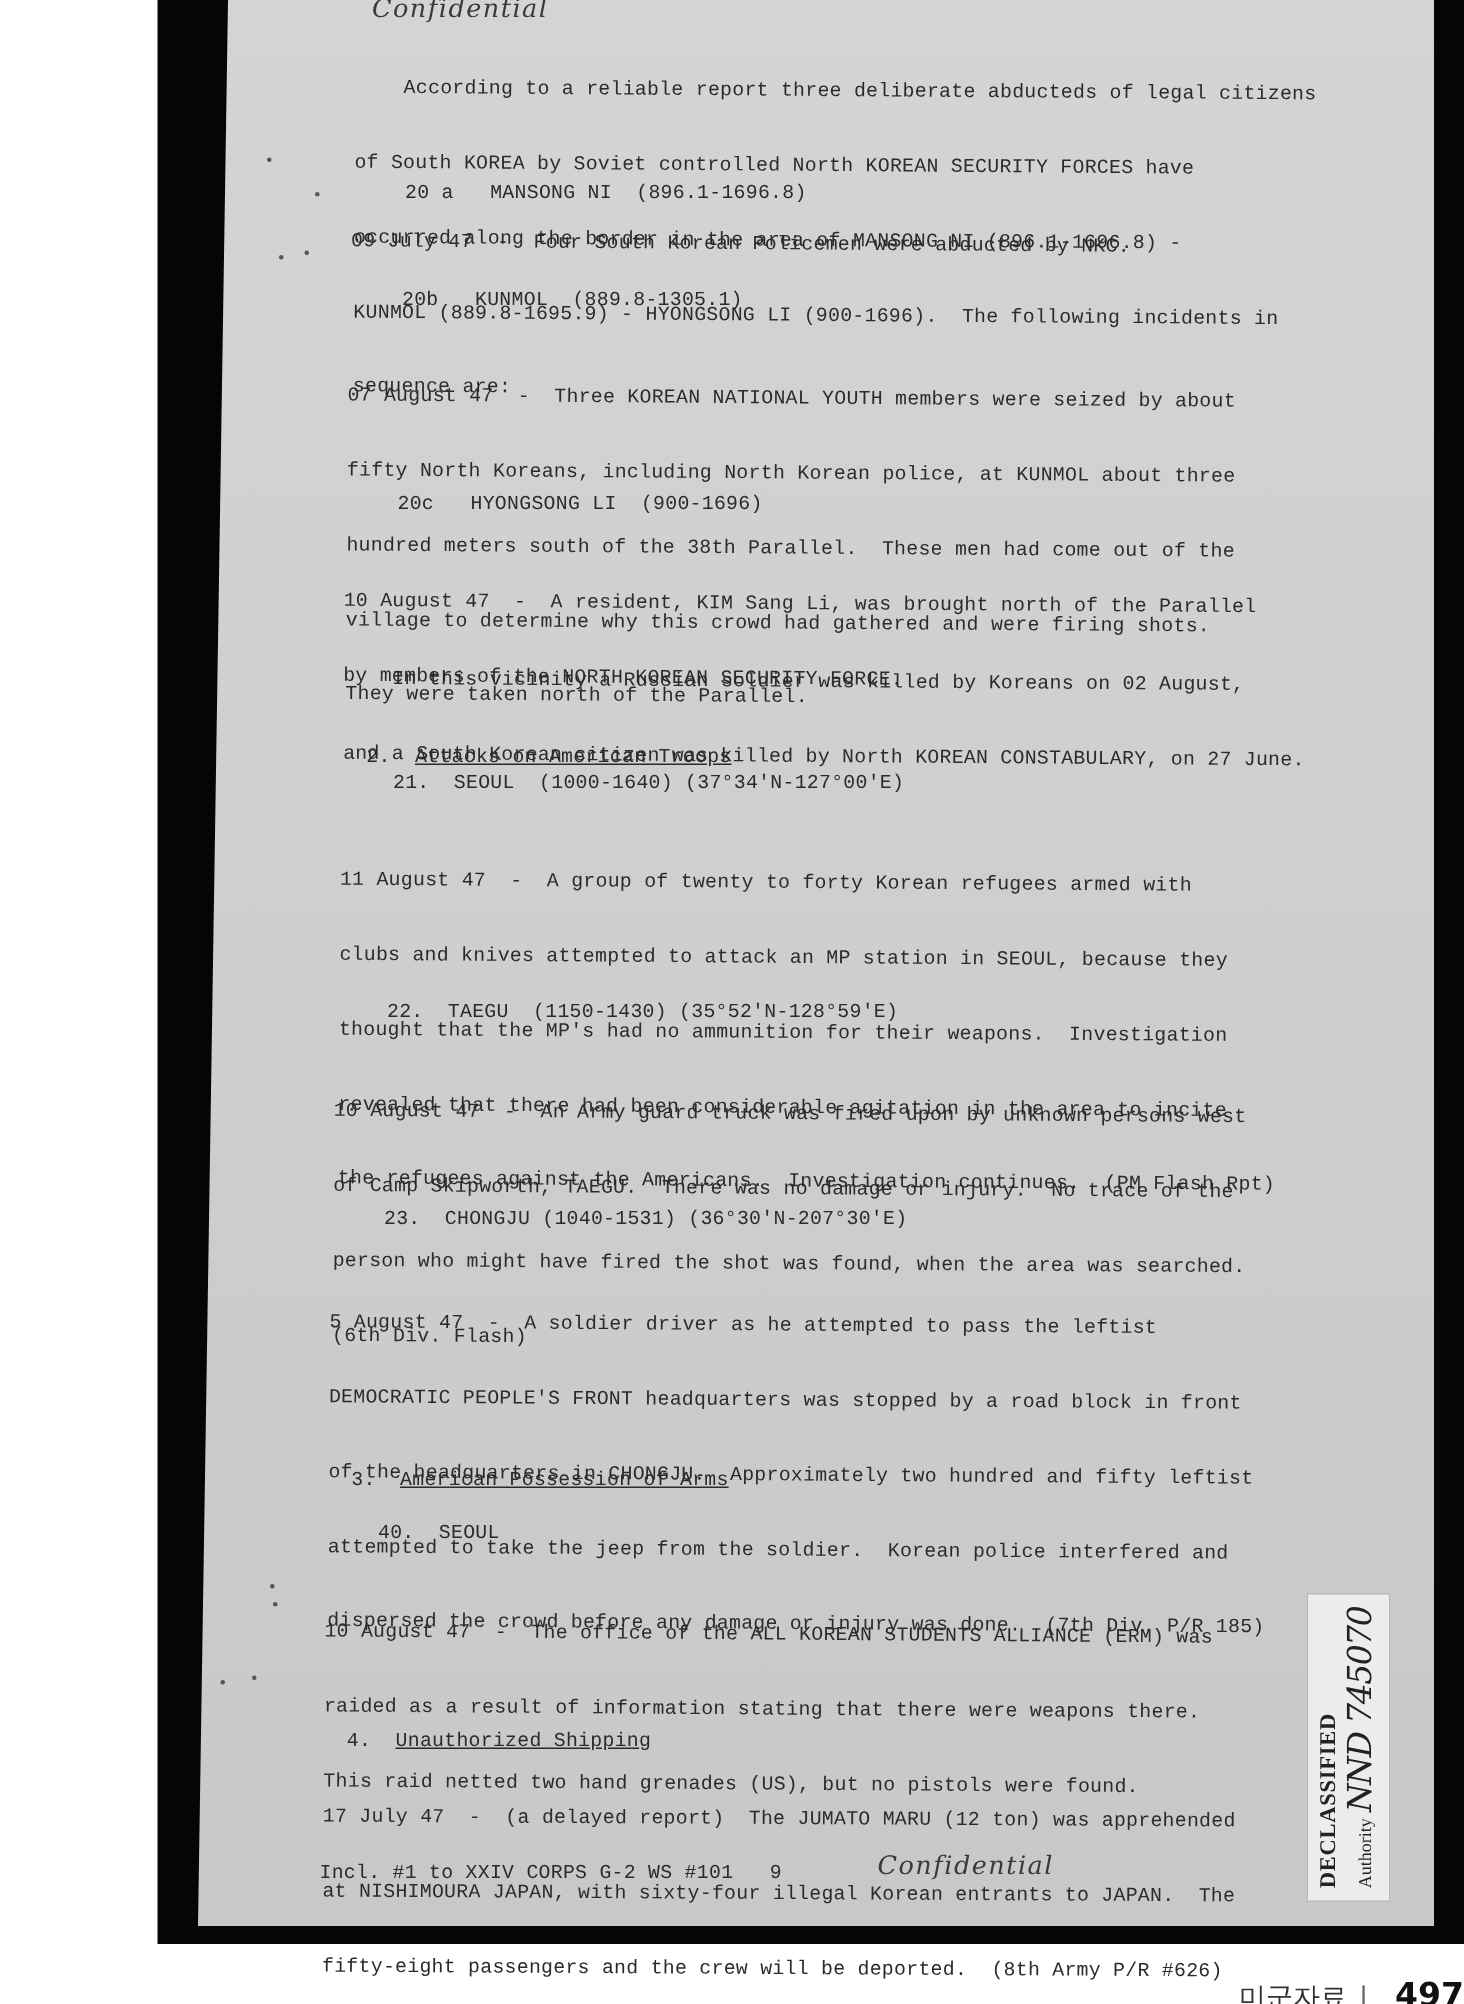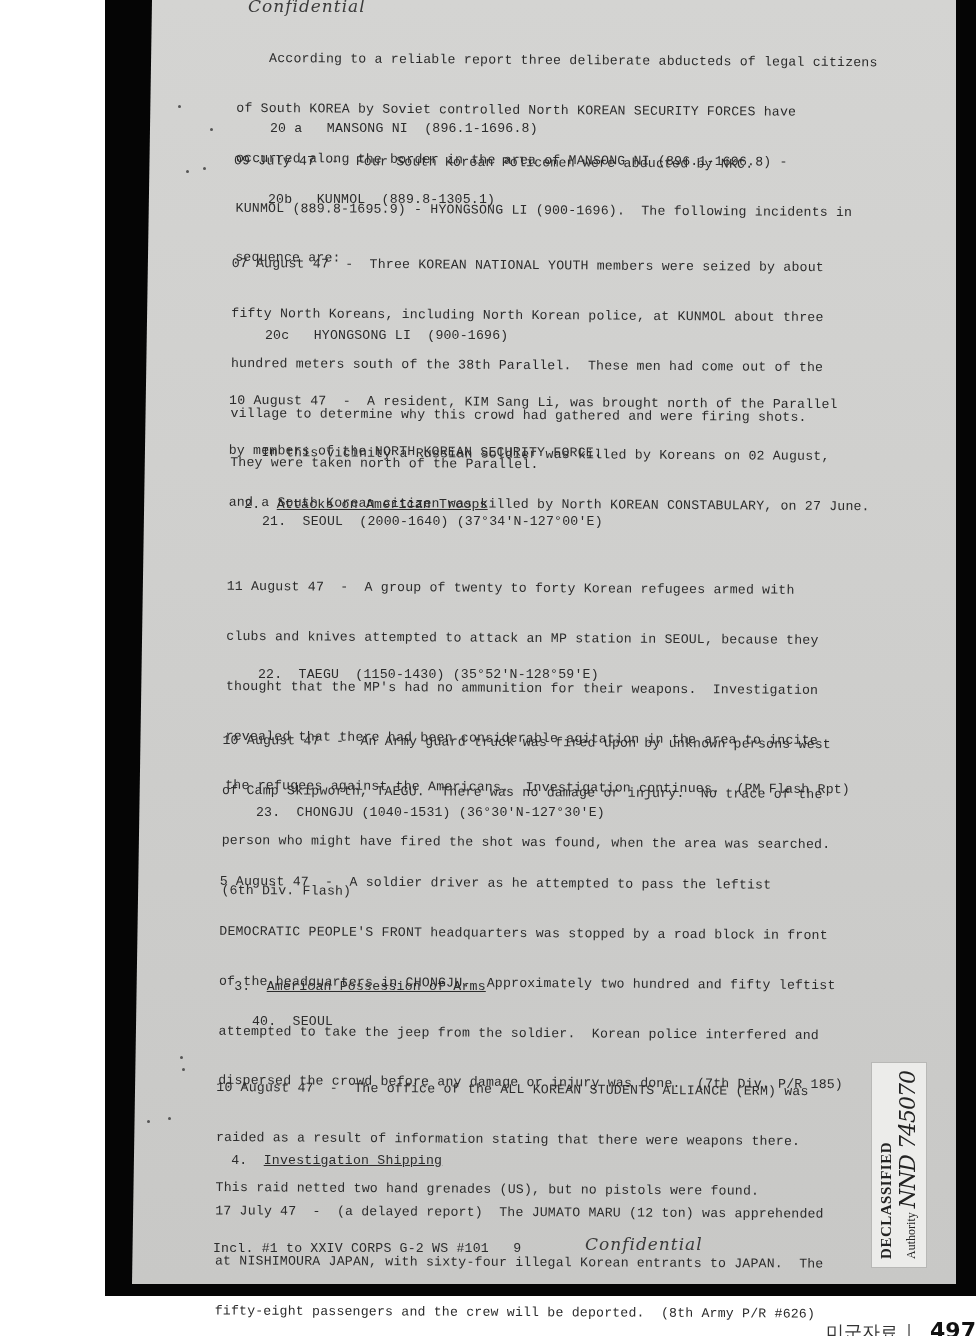--- a/index.html
+++ b/index.html
@@ -69,40 +69,40 @@
 </div>
 
 <div class="txt" style="left:229px;top:414px;transform:rotate(0.4deg)">
   <div>    In this vicinity a Russian soldier was killed by Koreans on 02 August,</div>
   <div>and a South Korean citizen was killed by North KOREAN CONSTABULARY, on 27 June.</div>
 </div>
 
 <div class="txt" style="left:228px;top:480px">
   <span>2.</span>  <span class="u">Attacks on American Troops</span>
 </div>
-<div class="txt" style="left:262px;top:514px">21.  SEOUL  (2000-1640) (37°34'N-127°00'E)</div>
+<div class="txt" style="left:262px;top:514px">21.  SEOUL  (1000-1640) (37°34'N-127°00'E)</div>
 
 <div class="txt" style="left:226px;top:548px;transform:rotate(0.4deg)">
   <div>11 August 47  -  A group of twenty to forty Korean refugees armed with</div>
   <div>clubs and knives attempted to attack an MP station in SEOUL, because they</div>
   <div>thought that the MP's had no ammunition for their weapons.  Investigation</div>
   <div>revealed that there had been considerable agitation in the area to incite</div>
   <div>the refugees against the Americans.  Investigation continues.  (PM Flash Rpt)</div>
 </div>
 
 <div class="txt" style="left:258px;top:667px">22.  TAEGU  (1150-1430) (35°52'N-128°59'E)</div>
 
 <div class="txt" style="left:222px;top:702px;transform:rotate(0.4deg)">
   <div>10 August 47  -  An Army guard truck was fired upon by unknown persons west</div>
   <div>of Camp Skipworth, TAEGU.  There was no damage or injury.  No trace of the</div>
   <div>person who might have fired the shot was found, when the area was searched.</div>
   <div>(6th Div. Flash)</div>
 </div>
 
-<div class="txt" style="left:256px;top:805px">23.  CHONGJU (1040-1531) (36°30'N-127°30'E)</div>
+<div class="txt" style="left:256px;top:805px">23.  CHONGJU (1040-1531) (36°30'N-207°30'E)</div>
 
 <div class="txt" style="left:219px;top:843px;transform:rotate(0.4deg)">
   <div>5 August 47  -  A soldier driver as he attempted to pass the leftist</div>
   <div>DEMOCRATIC PEOPLE'S FRONT headquarters was stopped by a road block in front</div>
   <div>of the headquarters in CHONGJU.  Approximately two hundred and fifty leftist</div>
   <div>attempted to take the jeep from the soldier.  Korean police interfered and</div>
   <div>dispersed the crowd before any damage or injury was done.  (7th Div. P/R 185)</div>
 </div>
 
 <div class="txt" style="left:218px;top:962px">
@@ -110,21 +110,21 @@
 </div>
 <div class="txt" style="left:252px;top:1014px">40.  SEOUL</div>
 
 <div class="txt" style="left:216px;top:1049px;transform:rotate(0.4deg)">
   <div>10 August 47  -  The office of the ALL KOREAN STUDENTS ALLIANCE (ERM) was</div>
   <div>raided as a result of information stating that there were weapons there.</div>
   <div>This raid netted two hand grenades (US), but no pistols were found.</div>
 </div>
 
 <div class="txt" style="left:215px;top:1136px">
-  <span>4.</span>  <span class="u">Investigation Shipping</span>
+  <span>4.</span>  <span class="u">Unauthorized Shipping</span>
 </div>
 
 <div class="txt" style="left:215px;top:1172px;transform:rotate(0.3deg)">
   <div>17 July 47  -  (a delayed report)  The JUMATO MARU (12 ton) was apprehended</div>
   <div>at NISHIMOURA JAPAN, with sixty-four illegal Korean entrants to JAPAN.  The</div>
   <div>fifty-eight passengers and the crew will be deported.  (8th Army P/R #626)</div>
 </div>
 
 <div class="txt" style="left:213px;top:1241px">Incl. #1 to XXIV CORPS G-2 WS #101   9</div>
 <div class="hand" style="left:585px;top:1234px">Confidential</div>

